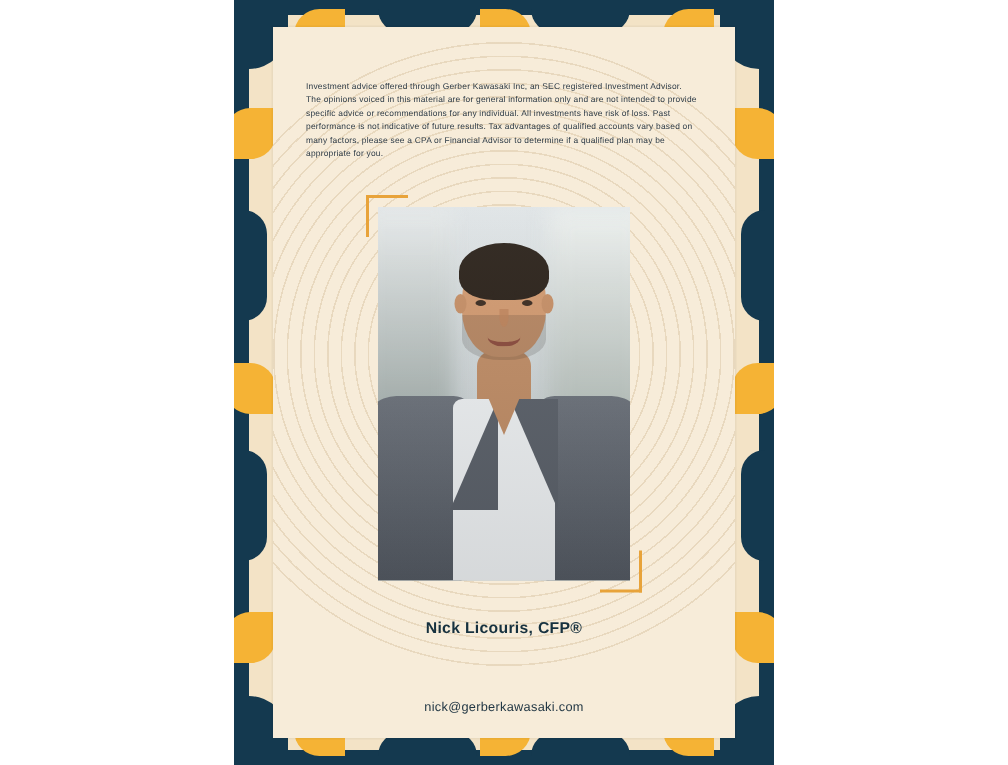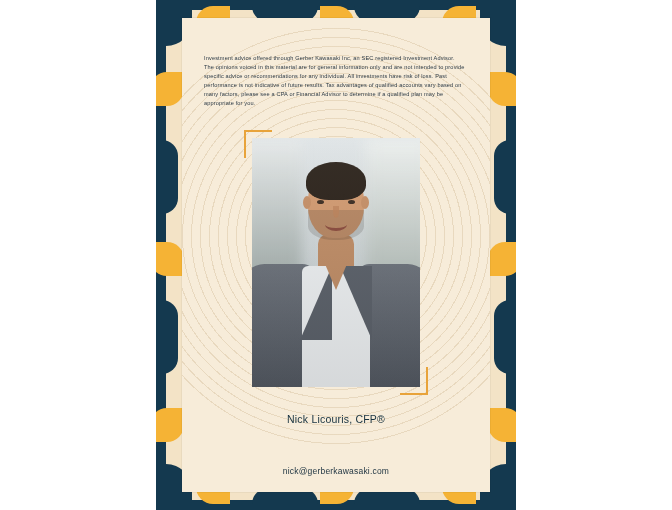--- a/index.html
+++ b/index.html
@@ -217,21 +217,21 @@
   .signature {
     position: absolute;
     left: 0;
     right: 0;
     top: 395px;
     text-align: center;
     z-index: 3;
   }
   .sig-name {
     font-size: 10.5px;
-    font-weight: normal;
+    font-weight: bold;
     color: #16313f;
     letter-spacing: 0.2px;
     margin-bottom: 19px;
   }
   .sig-phone {
     font-size: 8.5px;
     color: #223744;
     margin-bottom: 3px;
     letter-spacing: 0.2px;
   }

